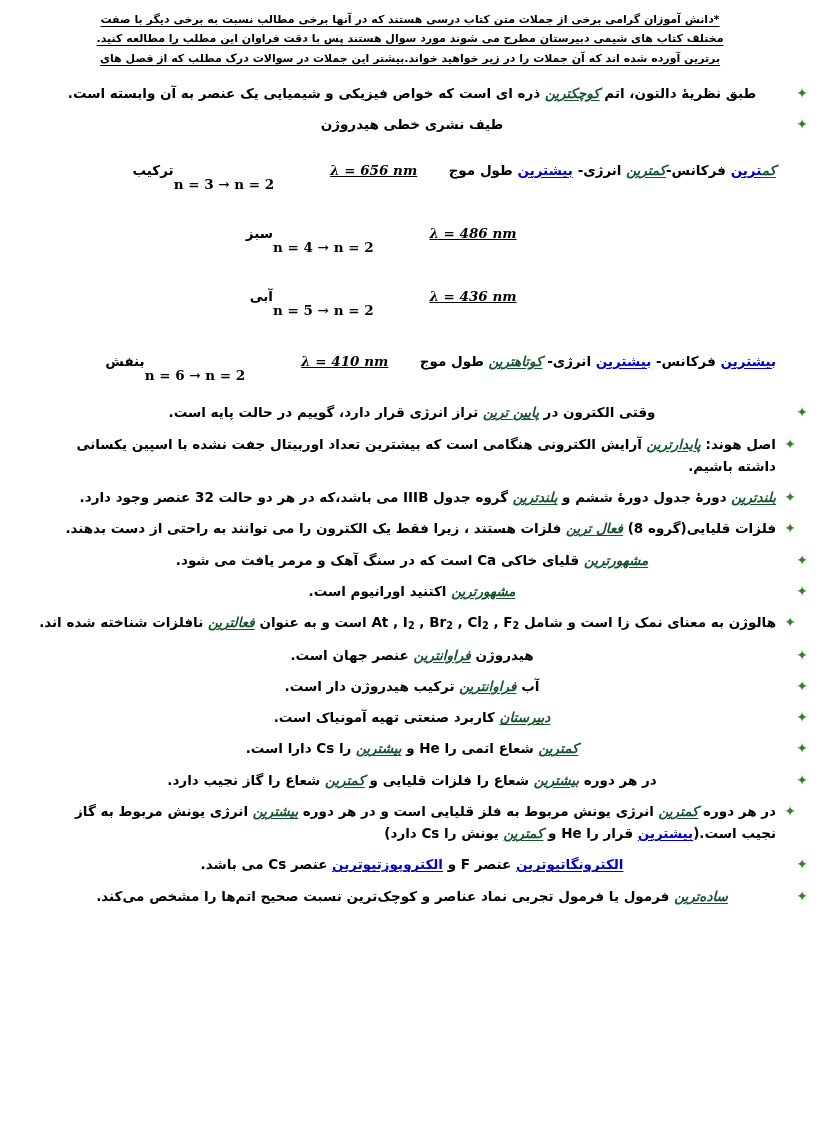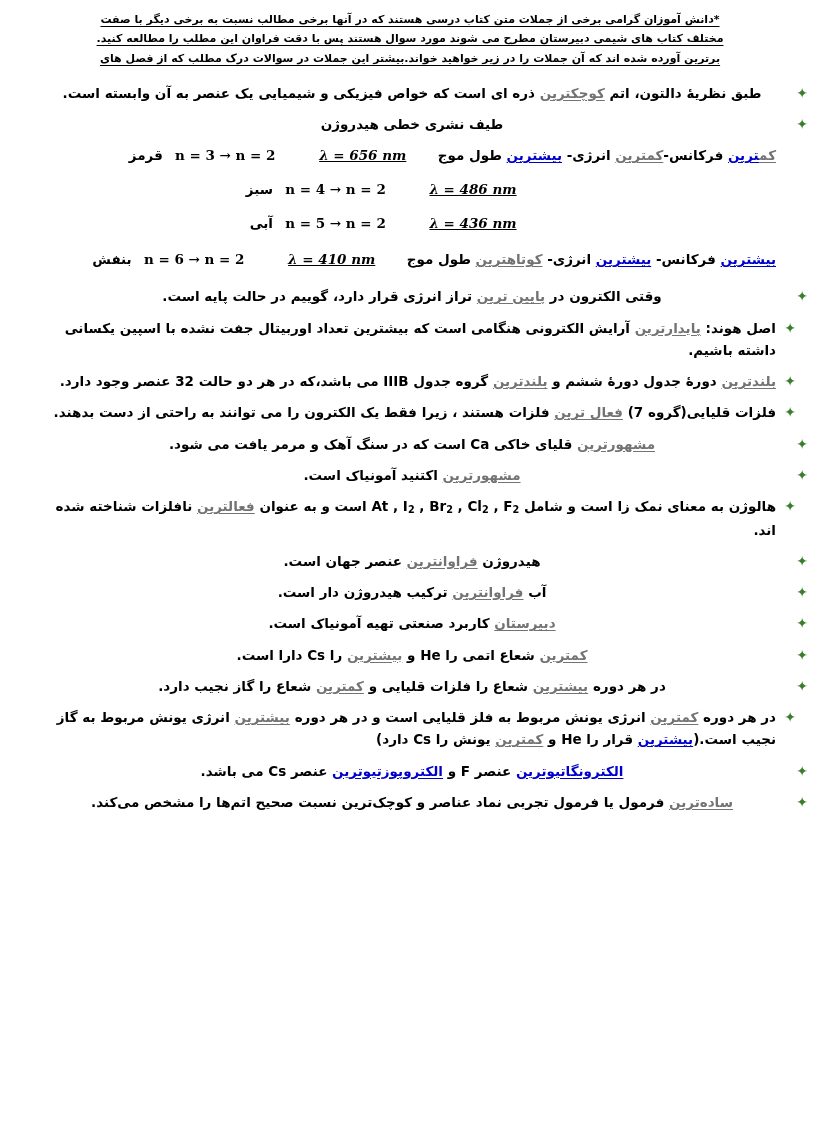--- a/index.html
+++ b/index.html
@@ -64,21 +64,21 @@
   .item .txt {
     flex: 1 1 auto;
     font-size: 13.5px;
     font-weight: bold;
     line-height: 1.65;
     color: #000;
   }
   .item.c .txt { text-align: center; }
   .item.rightish { padding-right: 30px; }
 
-  .red { color: #737373; }
+  .red { color: #14532d; font-style: italic; }
   .blue { color: #0000cc; }
   .ul { text-decoration: underline; text-underline-offset: 2px; }
   sub { font-size: 0.72em; vertical-align: -0.25em; }
 
   
   .spectrum {
     margin: 12px 0 6px 0;
     padding: 0 30px 0 30px;
   }
   .srow {
@@ -102,23 +102,24 @@
     min-width: 150px;
     text-align: center;
     direction: ltr;
     font-family: "DejaVu Serif", "Liberation Serif", serif;
     font-style: italic;
     text-decoration: underline;
   }
   .srow .trans {
     flex: 0 0 auto;
     min-width: 125px;
-    text-align: center;
+    text-align: left;
     direction: ltr;
     font-family: "DejaVu Serif", "Liberation Serif", serif;
+    margin-top: 29px;
   }
   .srow .color {
     flex: 0 0 auto;
     min-width: 52px;
     text-align: right;
   }
   .srow.gap-a { margin-top: 20px; }
 </style>
 </head>
 <body>
@@ -140,21 +141,21 @@
         <span class="bullet">✦</span>
         <span class="txt"><span>طیف نشری خطی هیدروژن</span></span>
       </div>
     </div>
 
   <div class="spectrum" id="spectrum-block">
       <div class="srow">
         <div class="label"><span class="red ul">کم</span><span class="blue ul">ترین</span><span> فرکانس-</span><span class="red ul">کمترین</span><span> انرژی- </span><span class="blue ul">بیشترین</span><span> طول موج</span></div>
         <div class="lam">λ = 656 nm</div>
         <div class="trans">n = 3  → n = 2</div>
-        <div class="color">قرمز</div>
+        <div class="color">ترکیب</div>
       </div>
       <div class="srow">
         <div class="label"></div>
         <div class="lam">λ = 486 nm</div>
         <div class="trans">n = 4 → n = 2</div>
         <div class="color">سبز</div>
       </div>
       <div class="srow">
         <div class="label"></div>
         <div class="lam">λ = 436 nm</div>
@@ -177,29 +178,29 @@
       <div class="item rightish">
         <span class="bullet">✦</span>
         <span class="txt"><span>اصل هوند: </span><span class="red ul">پایدارترین</span><span> آرایش الکترونی هنگامی است که بیشترین تعداد اوربیتال جفت نشده با اسپین یکسانی داشته باشیم.</span></span>
       </div>
       <div class="item rightish">
         <span class="bullet">✦</span>
         <span class="txt"><span class="red ul">بلندترین</span><span> دورهٔ جدول دورهٔ ششم و </span><span class="red ul">بلندترین</span><span> گروه جدول IIIB می باشد،که در هر دو حالت 32 عنصر وجود دارد.</span></span>
       </div>
       <div class="item rightish">
         <span class="bullet">✦</span>
-        <span class="txt"><span>فلزات قلیایی(گروه 7) </span><span class="red ul">فعال ترین</span><span> فلزات هستند ، زیرا فقط یک الکترون را می توانند به راحتی از دست بدهند.</span></span>
+        <span class="txt"><span>فلزات قلیایی(گروه 8) </span><span class="red ul">فعال ترین</span><span> فلزات هستند ، زیرا فقط یک الکترون را می توانند به راحتی از دست بدهند.</span></span>
       </div>
       <div class="item c">
         <span class="bullet">✦</span>
         <span class="txt"><span class="red ul">مشهورترین</span><span> قلیای خاکی Ca است که در سنگ آهک و مرمر یافت می شود.</span></span>
       </div>
       <div class="item c">
         <span class="bullet">✦</span>
-        <span class="txt"><span class="red ul">مشهورترین</span><span> اکتنید آمونیاک است.</span></span>
+        <span class="txt"><span class="red ul">مشهورترین</span><span> اکتنید اورانیوم است.</span></span>
       </div>
       <div class="item rightish">
         <span class="bullet">✦</span>
         <span class="txt"><span>هالوژن  به معنای نمک زا است و شامل  At , I</span><sub>2</sub><span> , Br</span><sub>2</sub><span> , Cl</span><sub>2</sub><span> , F</span><sub>2</sub><span>  است و به عنوان </span><span class="red ul">فعالترین</span><span> نافلزات شناخته شده اند.</span></span>
       </div>
       <div class="item c">
         <span class="bullet">✦</span>
         <span class="txt"><span>هیدروژن </span><span class="red ul">فراوانترین</span><span> عنصر جهان است.</span></span>
       </div>
       <div class="item c">

